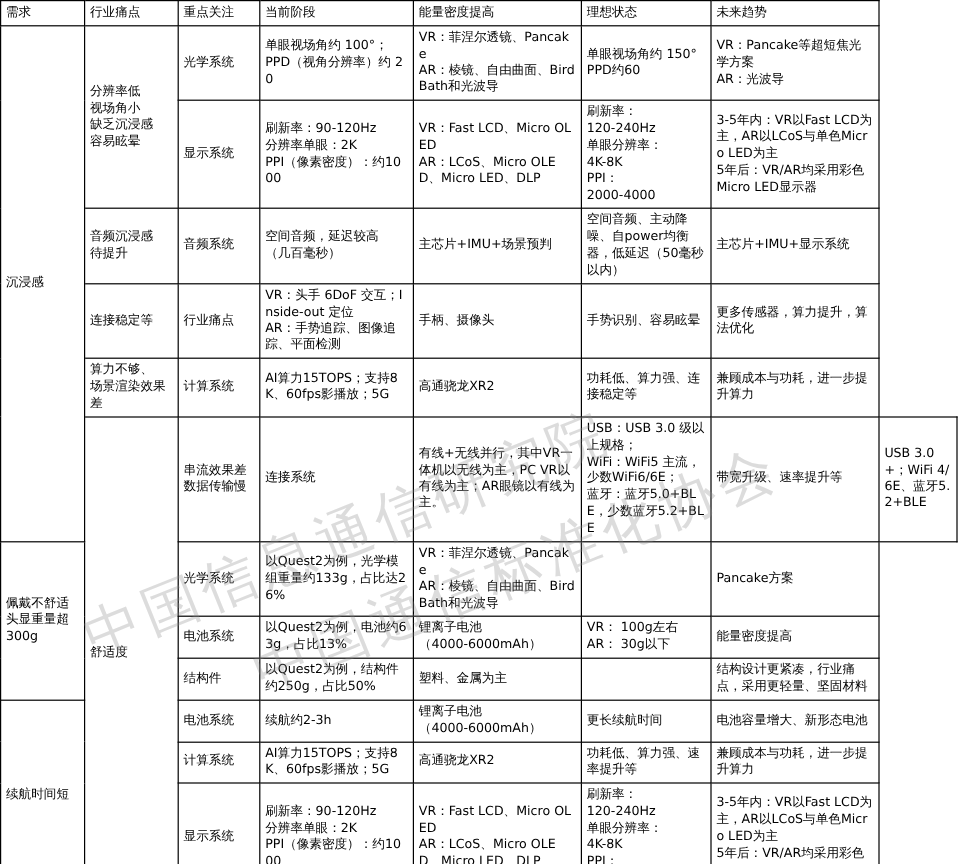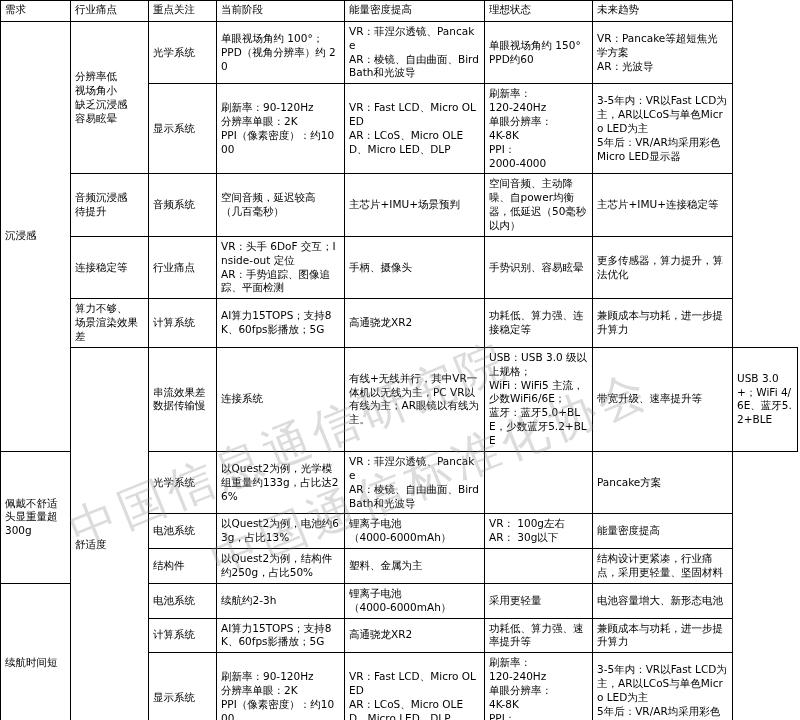--- a/index.html
+++ b/index.html
@@ -57,21 +57,20 @@
     font-weight: normal;
     text-align: left;
     background: transparent;
     word-break: break-all;
   }
   thead td {
     text-align: center;
     font-weight: bold;
     font-size: 11.5px;
     padding: 6px 2px;
-    font-family: Liberation Mono, monospace;
   }
   td.big {
     text-align: center;
     font-size: 12.5px;
     font-weight: normal;
   }
   td.mid {
     text-align: center;
     font-size: 11px;
     margin-top: 19px;
@@ -126,21 +125,21 @@
         <td>刷新率：<br>120-240Hz<br>单眼分辨率：<br>4K-8K<br>PPI：<br>2000-4000</td>
         <td>3-5年内：VR以Fast LCD为主，AR以LCoS与单色Micro LED为主<br>5年后：VR/AR均采用彩色Micro LED显示器</td>
       </tr>
 
       <tr>
         <td class="mid">音频沉浸感<br>待提升</td>
         <td class="mid">音频系统</td>
         <td>空间音频，延迟较高<br>（几百毫秒）</td>
         <td>主芯片+IMU+场景预判</td>
         <td>空间音频、主动降噪、自power均衡器，低延迟（50毫秒以内）</td>
-        <td>主芯片+IMU+连接稳定等</td>
+        <td>主芯片+IMU+显示系统</td>
       </tr>
 
       <tr>
         <td class="mid">连接稳定等</td>
         <td class="mid">行业痛点</td>
         <td>VR：头手 6DoF 交互；Inside-out 定位<br>AR：手势追踪、图像追踪、平面检测</td>
         <td class="mid">手柄、摄像头</td>
         <td>手势识别、容易眩晕</td>
         <td>更多传感器，算力提升，算法优化</td>
       </tr>
@@ -185,21 +184,21 @@
         <td>塑料、金属为主</td>
         <td></td>
         <td>结构设计更紧凑，行业痛点，采用更轻量、坚固材料</td>
       </tr>
 
       <tr>
         <td class="mid" rowspan="3">续航时间短</td>
         <td class="mid">电池系统</td>
         <td>续航约2-3h</td>
         <td>锂离子电池<br>（4000-6000mAh）</td>
-        <td>采用更轻量</td>
+        <td>更长续航时间</td>
         <td>电池容量增大、新形态电池</td>
       </tr>
       <tr>
         <td class="mid">计算系统</td>
         <td>AI算力15TOPS；支持8K、60fps影播放；5G</td>
         <td>高通骁龙XR2</td>
         <td>功耗低、算力强、速率提升等</td>
         <td>兼顾成本与功耗，进一步提升算力</td>
       </tr>
       <tr>

